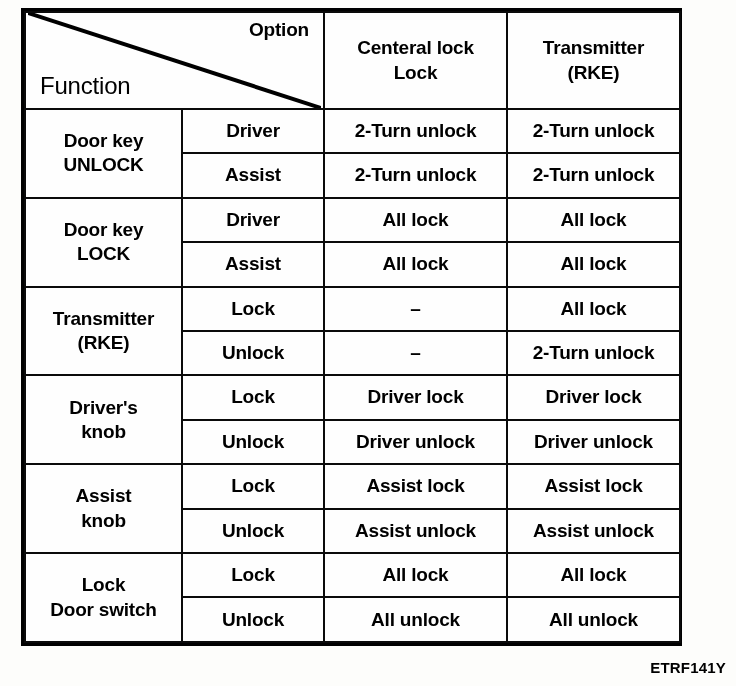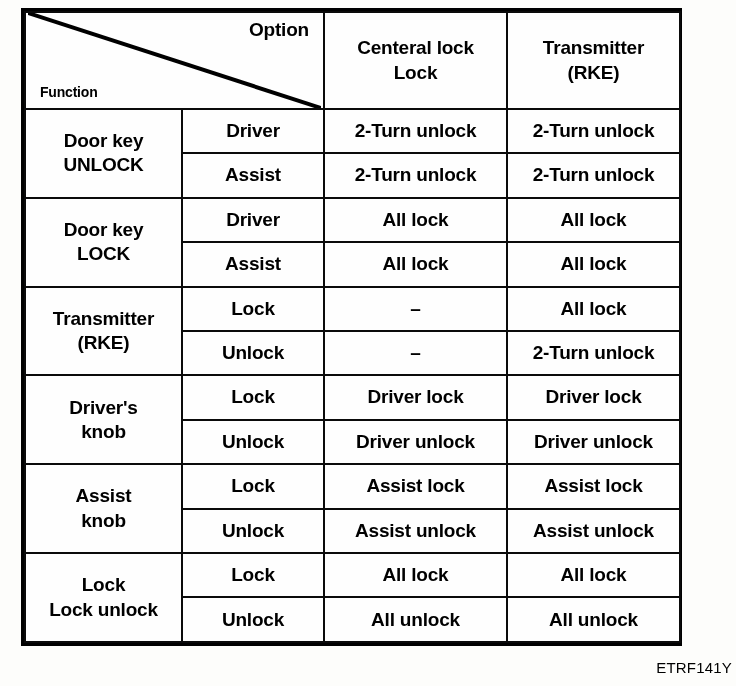--- a/index.html
+++ b/index.html
@@ -91,22 +91,22 @@
     top: 5px;
     font-weight: 700;
     font-size: 19px;
     color: #000;
     white-space: nowrap;
   }
   .diag-fn {
     position: absolute;
     left: 12px;
     bottom: 6px;
-    font-weight: 700;
-    font-size: 14px;
+    font-weight: 400;
+    font-size: 24px;
     color: #000;
     white-space: nowrap;
   }
 
   td.col-header {
     height: 95px;
     font-size: 19px;
   }
   .hdr-l1 { display: block; }
   .hdr-l2 { display: block; }
@@ -117,24 +117,24 @@
 
   .dash {
     font-weight: 700;
     font-size: 19px;
     letter-spacing: 0;
   }
 
   
   #caption {
     position: absolute;
-    right: 4px;
+    right: 10px;
     top: 659px;
     font-size: 15px;
-    font-weight: 400;
+    font-weight: 700;
     color: #000;
     letter-spacing: 0.2px;
   }
 </style>
 </head>
 <body>
 
 <div id="page">
 
   <div id="table-wrap">
@@ -238,21 +238,21 @@
         </tr>
         <tr>
           <td>Unlock</td>
           <td>Assist unlock</td>
           <td>Assist unlock</td>
         </tr>
 
         <tr>
           <td class="group-start" rowspan="2">
             <span class="fn-l1">Lock</span>
-            <span class="fn-l2">Lock unlock</span>
+            <span class="fn-l2">Door switch</span>
           </td>
           <td class="group-start">Lock</td>
           <td class="group-start">All lock</td>
           <td class="group-start">All lock</td>
         </tr>
         <tr>
           <td>Unlock</td>
           <td>All unlock</td>
           <td>All unlock</td>
         </tr>

